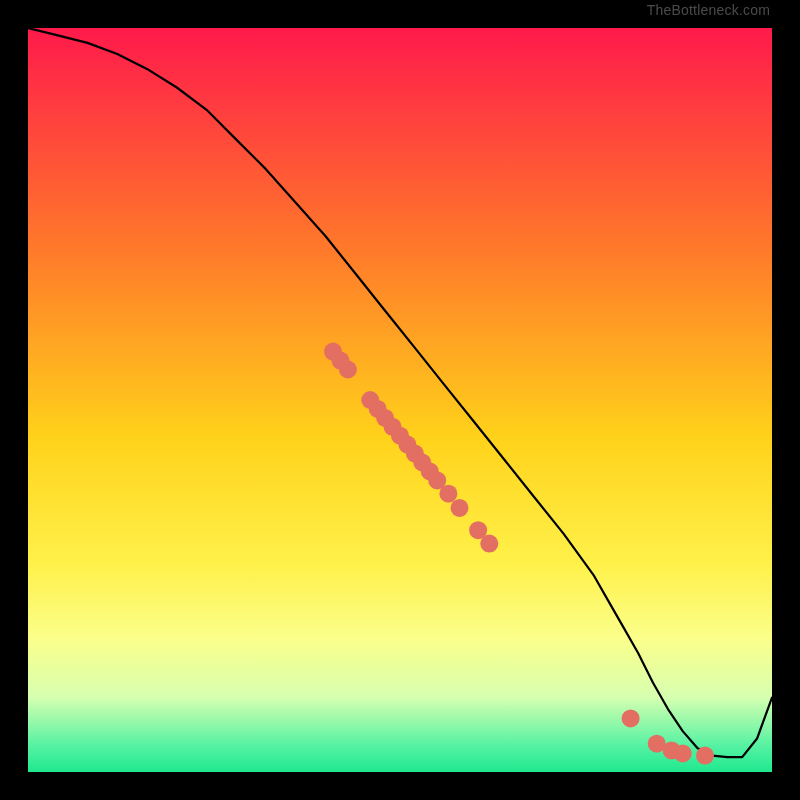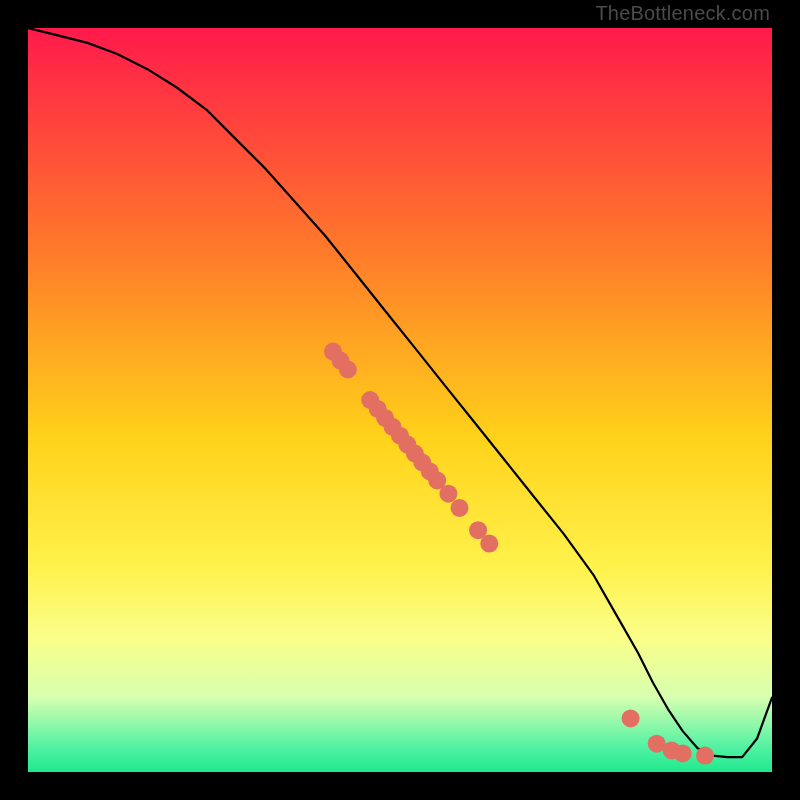--- a/index.html
+++ b/index.html
@@ -24,21 +24,21 @@
     left: 0;
     top: 0;
     width: 744px;
     height: 744px;
   }
   .watermark {
     position: absolute;
     top: 2px;
     right: 30px;
     color: #4b4b4b;
-    font-size: 20px;
+    font-size: 14px;
     font-weight: 500;
     letter-spacing: 0.2px;
     user-select: none;
   }
   svg { display: block; }
 </style>
 </head>
 <body>
 
 <div class="watermark">TheBottleneck.com</div>

